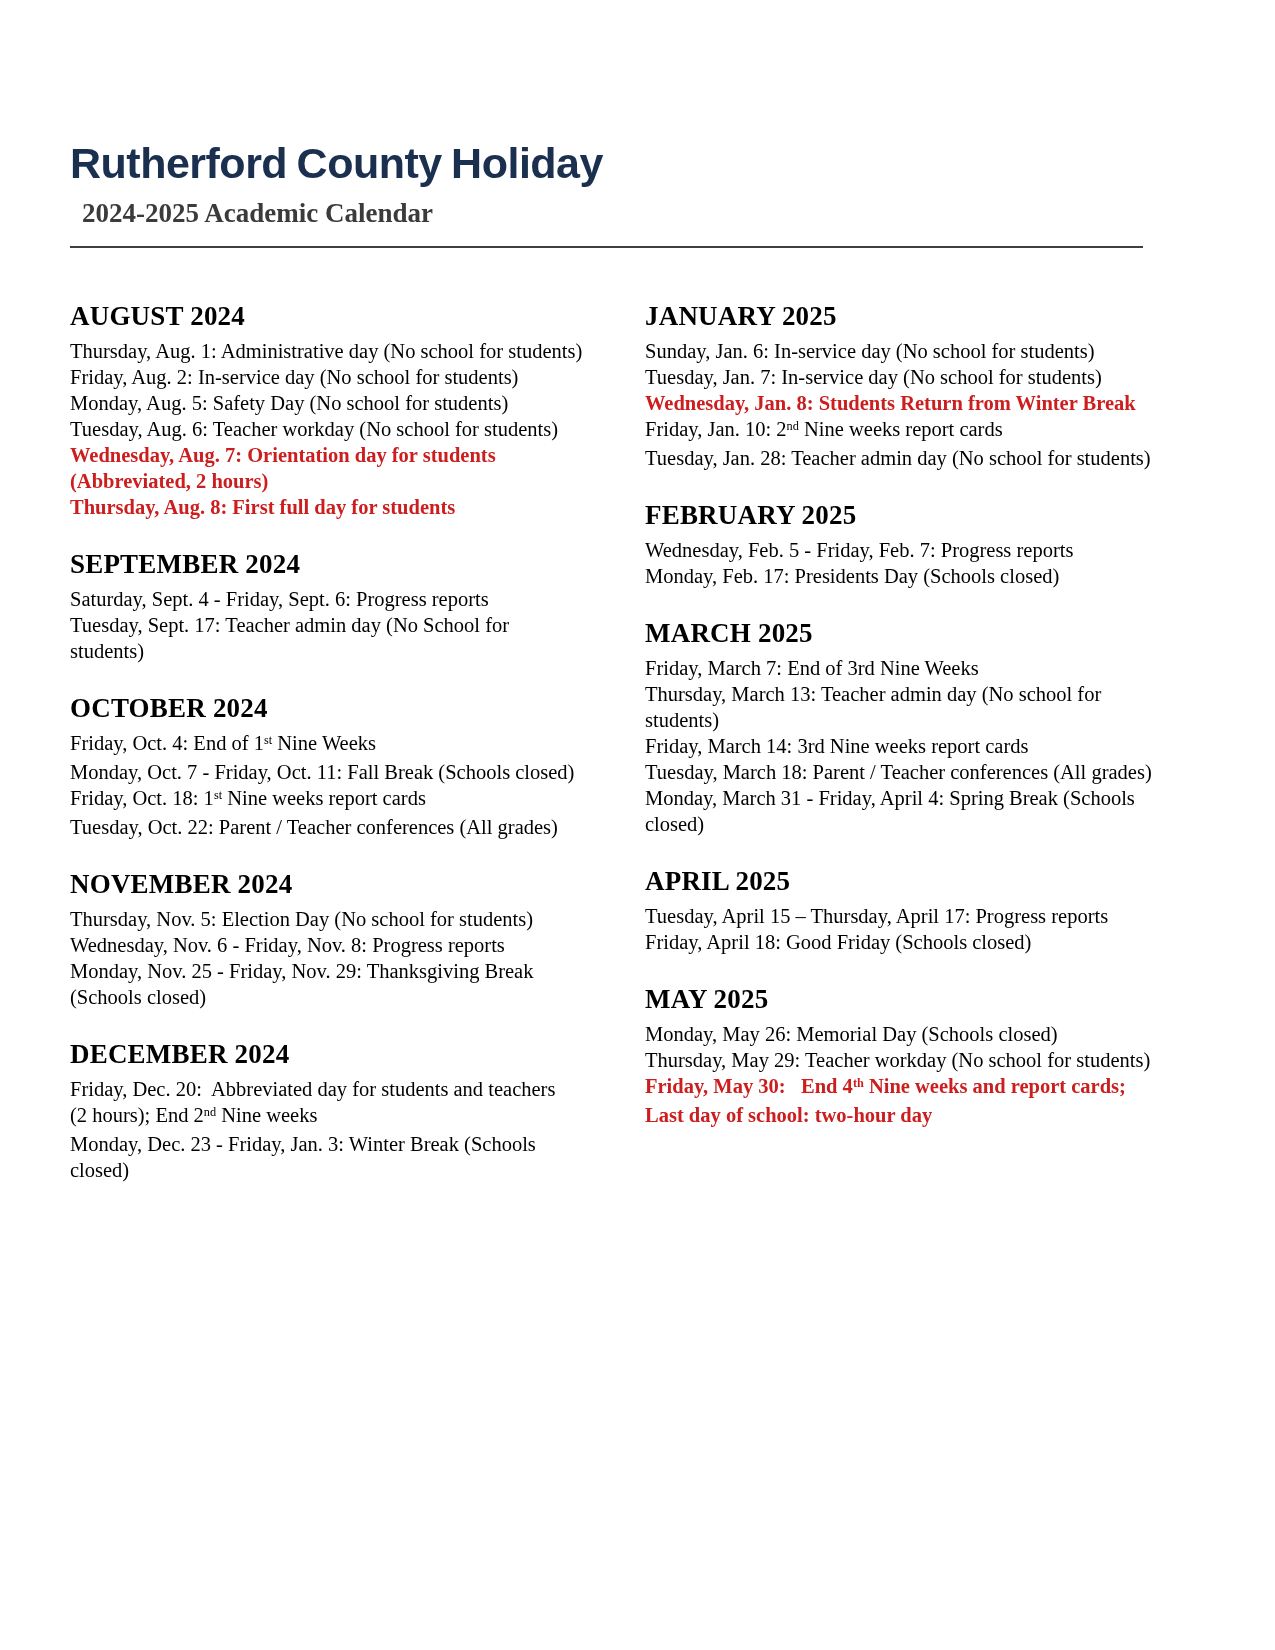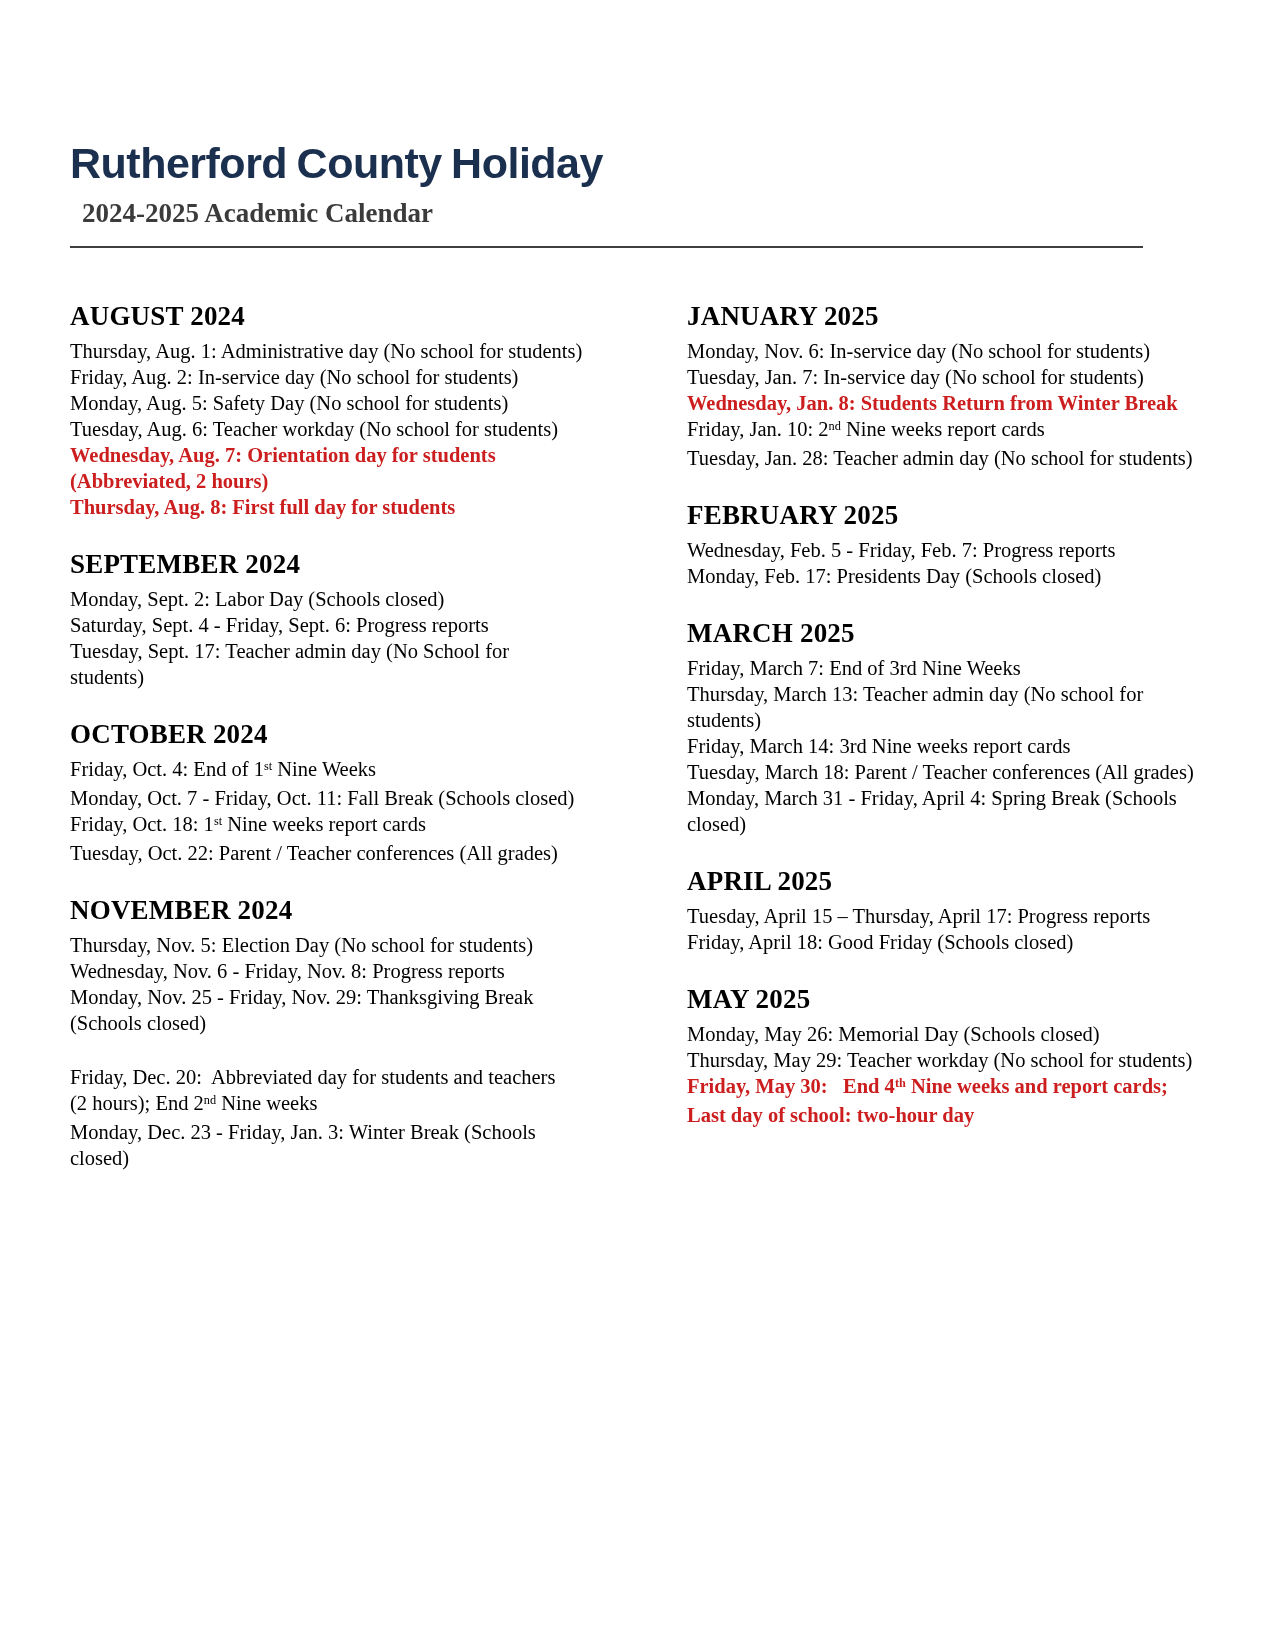--- a/index.html
+++ b/index.html
@@ -45,21 +45,21 @@
     width: 1073px;
     border: none;
     border-top: 2px solid var(--divider, #3f3f3f);
     height: 0;
   }
   .columns {
     display: flex;
     margin: 52px 0 0 70px;
   }
   .col-left  { width: 575px; flex: 0 0 575px; }
-  .col-right { width: 530px; flex: 0 0 530px; margin-left: 42px; }
+  .col-right { width: 530px; flex: 0 0 530px; }
   section { margin: 0 0 28px 0; }
   h2 {
     margin: 0 0 6px 0;
     font-size: 27px;
     line-height: 32px;
     font-weight: 700;
     letter-spacing: 0.2px;
   }
   .event {
     margin: 0;
@@ -93,46 +93,46 @@
           <h2>AUGUST 2024</h2>
           <p class="event">Thursday, Aug. 1: Administrative day (No school for students)</p>
           <p class="event">Friday, Aug. 2: In-service day (No school for students)</p>
           <p class="event">Monday, Aug. 5: Safety Day (No school for students)</p>
           <p class="event">Tuesday, Aug. 6: Teacher workday (No school for students)</p>
           <p class="event red">Wednesday, Aug. 7: Orientation day for students<br>(Abbreviated, 2 hours)</p>
           <p class="event red">Thursday, Aug. 8: First full day for students</p>
         </section>
         <section>
           <h2>SEPTEMBER 2024</h2>
-          <p class="event">Monday, Sept. 2: Labor Day (Schools closed)</p>
           <p class="event">Saturday, Sept. 4 - Friday, Sept. 6: Progress reports</p>
           <p class="event">Tuesday, Sept. 17: Teacher admin day (No School for<br>students)</p>
         </section>
         <section>
           <h2>OCTOBER 2024</h2>
           <p class="event">Friday, Oct. 4: End of 1<span class="sup">st</span> Nine Weeks</p>
           <p class="event">Monday, Oct. 7 - Friday, Oct. 11: Fall Break (Schools closed)</p>
           <p class="event">Friday, Oct. 18: 1<span class="sup">st</span> Nine weeks report cards</p>
           <p class="event">Tuesday, Oct. 22: Parent / Teacher conferences (All grades)</p>
         </section>
         <section>
           <h2>NOVEMBER 2024</h2>
           <p class="event">Thursday, Nov. 5: Election Day (No school for students)</p>
           <p class="event">Wednesday, Nov. 6 - Friday, Nov. 8: Progress reports</p>
           <p class="event">Monday, Nov. 25 - Friday, Nov. 29: Thanksgiving Break<br>(Schools closed)</p>
         </section>
         <section>
+          <h2>DECEMBER 2024</h2>
           <p class="event">Friday, Dec. 20:  Abbreviated day for students and teachers<br>(2 hours); End 2<span class="sup">nd</span> Nine weeks</p>
           <p class="event">Monday, Dec. 23 - Friday, Jan. 3: Winter Break (Schools<br>closed)</p>
         </section>
       </div>
     <div class="col-right" id="col-right">
         <section>
           <h2>JANUARY 2025</h2>
-          <p class="event">Monday, Nov. 6: In-service day (No school for students)</p>
+          <p class="event">Sunday, Jan. 6: In-service day (No school for students)</p>
           <p class="event">Tuesday, Jan. 7: In-service day (No school for students)</p>
           <p class="event red">Wednesday, Jan. 8: Students Return from Winter Break</p>
           <p class="event">Friday, Jan. 10: 2<span class="sup">nd</span> Nine weeks report cards</p>
           <p class="event">Tuesday, Jan. 28: Teacher admin day (No school for students)</p>
         </section>
         <section>
           <h2>FEBRUARY 2025</h2>
           <p class="event">Wednesday, Feb. 5 - Friday, Feb. 7: Progress reports</p>
           <p class="event">Monday, Feb. 17: Presidents Day (Schools closed)</p>
         </section>

